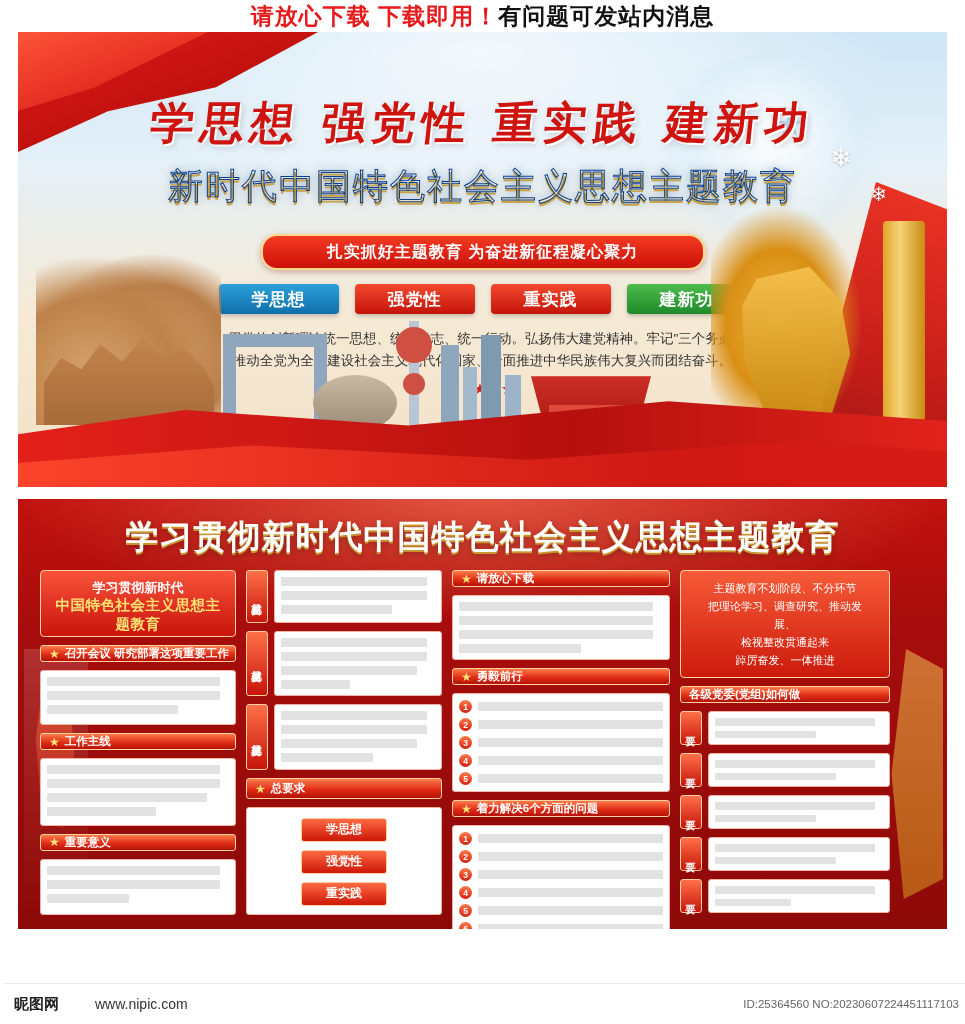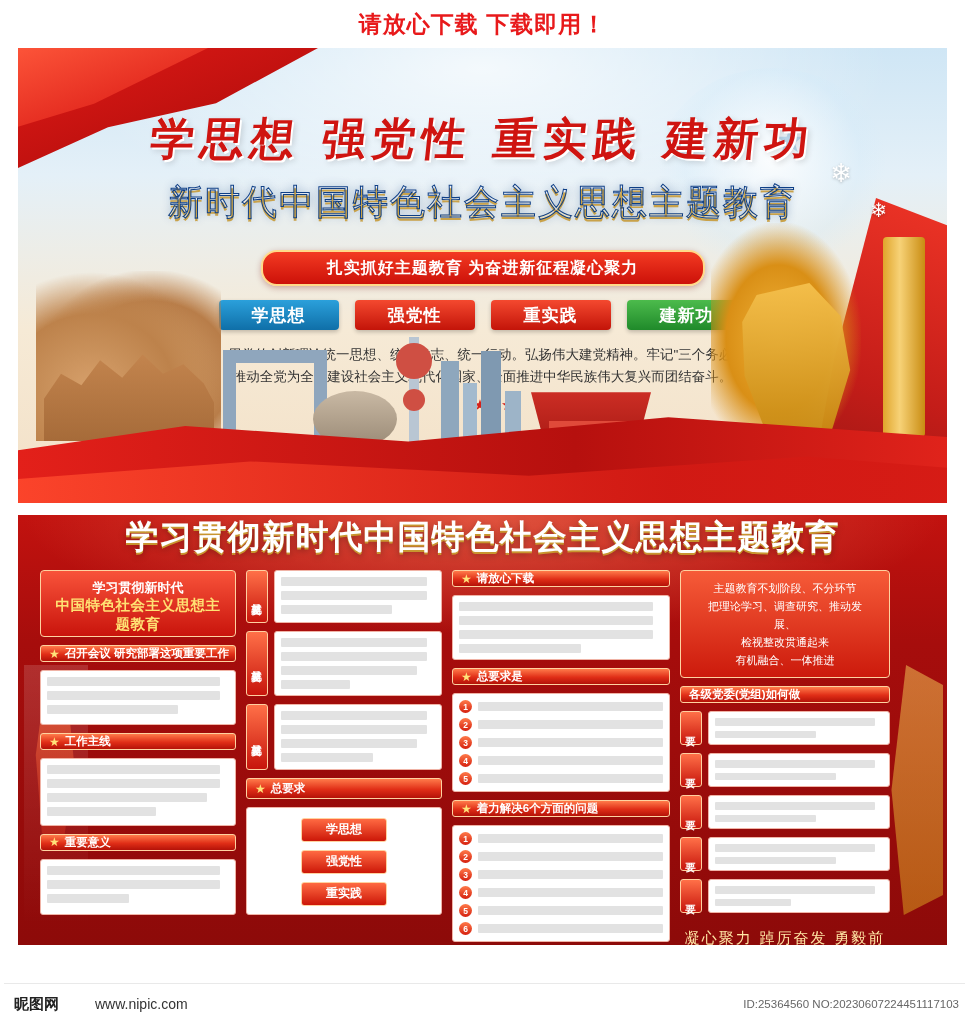--- a/index.html
+++ b/index.html
@@ -5,21 +5,21 @@
   html,body{margin:0;padding:0;}
   body{
     width:965px;height:1024px;
     background:#ffffff;
     font-family:"Liberation Sans","DejaVu Sans",sans-serif;
     overflow:hidden;
     position:relative;
   }
   
   .notice{
-    height:48px;
+    height:32px;
     display:flex;align-items:center;justify-content:center;
     gap:0;
     background:#ffffff;
   }
   .notice .red{
     color:#e8191b;font-size:23px;font-weight:bold;letter-spacing:1px;
   }
   .notice .black{
     color:#111;font-size:23px;font-weight:bold;letter-spacing:1px;
   }
@@ -178,21 +178,21 @@
     height:430px;
     background:linear-gradient(180deg,#c2120f 0%,#a60d0c 30%,#8d0a09 100%);
     overflow:hidden;
   }
   .p2-glow{
     position:absolute;left:0;top:0;width:100%;height:120px;
     background:radial-gradient(ellipse at 50% 0%,rgba(255,150,110,.5),rgba(255,120,90,0) 70%);
   }
   .p2-title{
     position:relative;
-    text-align:center;padding-top:0;
+    text-align:center;padding-top:16px;
     font-size:33px;font-weight:bold;letter-spacing:1px;
     color:#fff;
     text-shadow:0 2px 0 #c8952f,0 3px 7px rgba(0,0,0,.35);
     white-space:nowrap;
   }
   .p2-left-deco{
     position:absolute;left:6px;top:150px;width:64px;height:260px;
     background:linear-gradient(180deg,rgba(255,255,255,.14),rgba(255,255,255,0));
   }
   .p2-left-deco:after{
@@ -299,20 +299,21 @@
   }
   .footer .brand{margin-left:10px;font-size:15px;color:#222;font-weight:bold;}
   .footer .url{margin-left:8px;color:#333;font-size:14px;}
   .footer .idcode{margin-left:auto;margin-right:10px;color:#666;font-size:11.5px;}
 </style>
 </head>
 <body>
 
 <div class="notice">
   <span class="red">请放心下载 下载即用！</span>
+  <span class="black">有问题可发站内消息</span>
 </div>
 
 <div class="poster1">
   <div class="p1-skyglow"></div>
   <div class="p1-sunburst"></div>
   <div class="p1-star">★</div>
   <div class="p1-curtain"></div>
   <div class="p1-curtain2"></div>
   <div class="p1-ribbon-r"></div>
 
@@ -454,21 +455,21 @@
       </div>
       <div class="panel" style="height:74px;">
         <div class="line w95"></div>
         <div class="line w95"></div>
         <div class="line w95"></div>
         <div class="line w60"></div>
       </div>
 
       <div class="hdr">
         <span class="st">★</span>
-        <span>总要求是</span>
+        <span>勇毅前行</span>
       </div>
       <div class="panel" style="height:90px;">
         <div class="numrow">
           <span class="num">1</span>
           <span class="line w95" style="flex:1"></span>
         </div>
         <div class="numrow">
           <span class="num">2</span>
           <span class="line w95" style="flex:1"></span>
         </div>
@@ -516,21 +517,21 @@
           <span class="line w95" style="flex:1"></span>
         </div>
       </div>
     </div>
 
     <div class="col col4">
       <div class="orange-card">
         <div>主题教育不划阶段、不分环节</div>
         <div>把理论学习、调查研究、推动发展、</div>
         <div>检视整改贯通起来</div>
-        <div>有机融合、一体推进</div>
+        <div>踔厉奋发、一体推进</div>
       </div>
 
       <div class="hdr" style="justify-content:flex-start;">
         <span>各级党委(党组)如何做</span>
       </div>
 
       <div class="rowbox" style="height:34px;">
         <div class="sidetag">要</div>
         <div class="panel">
           <div class="line w95"></div>

